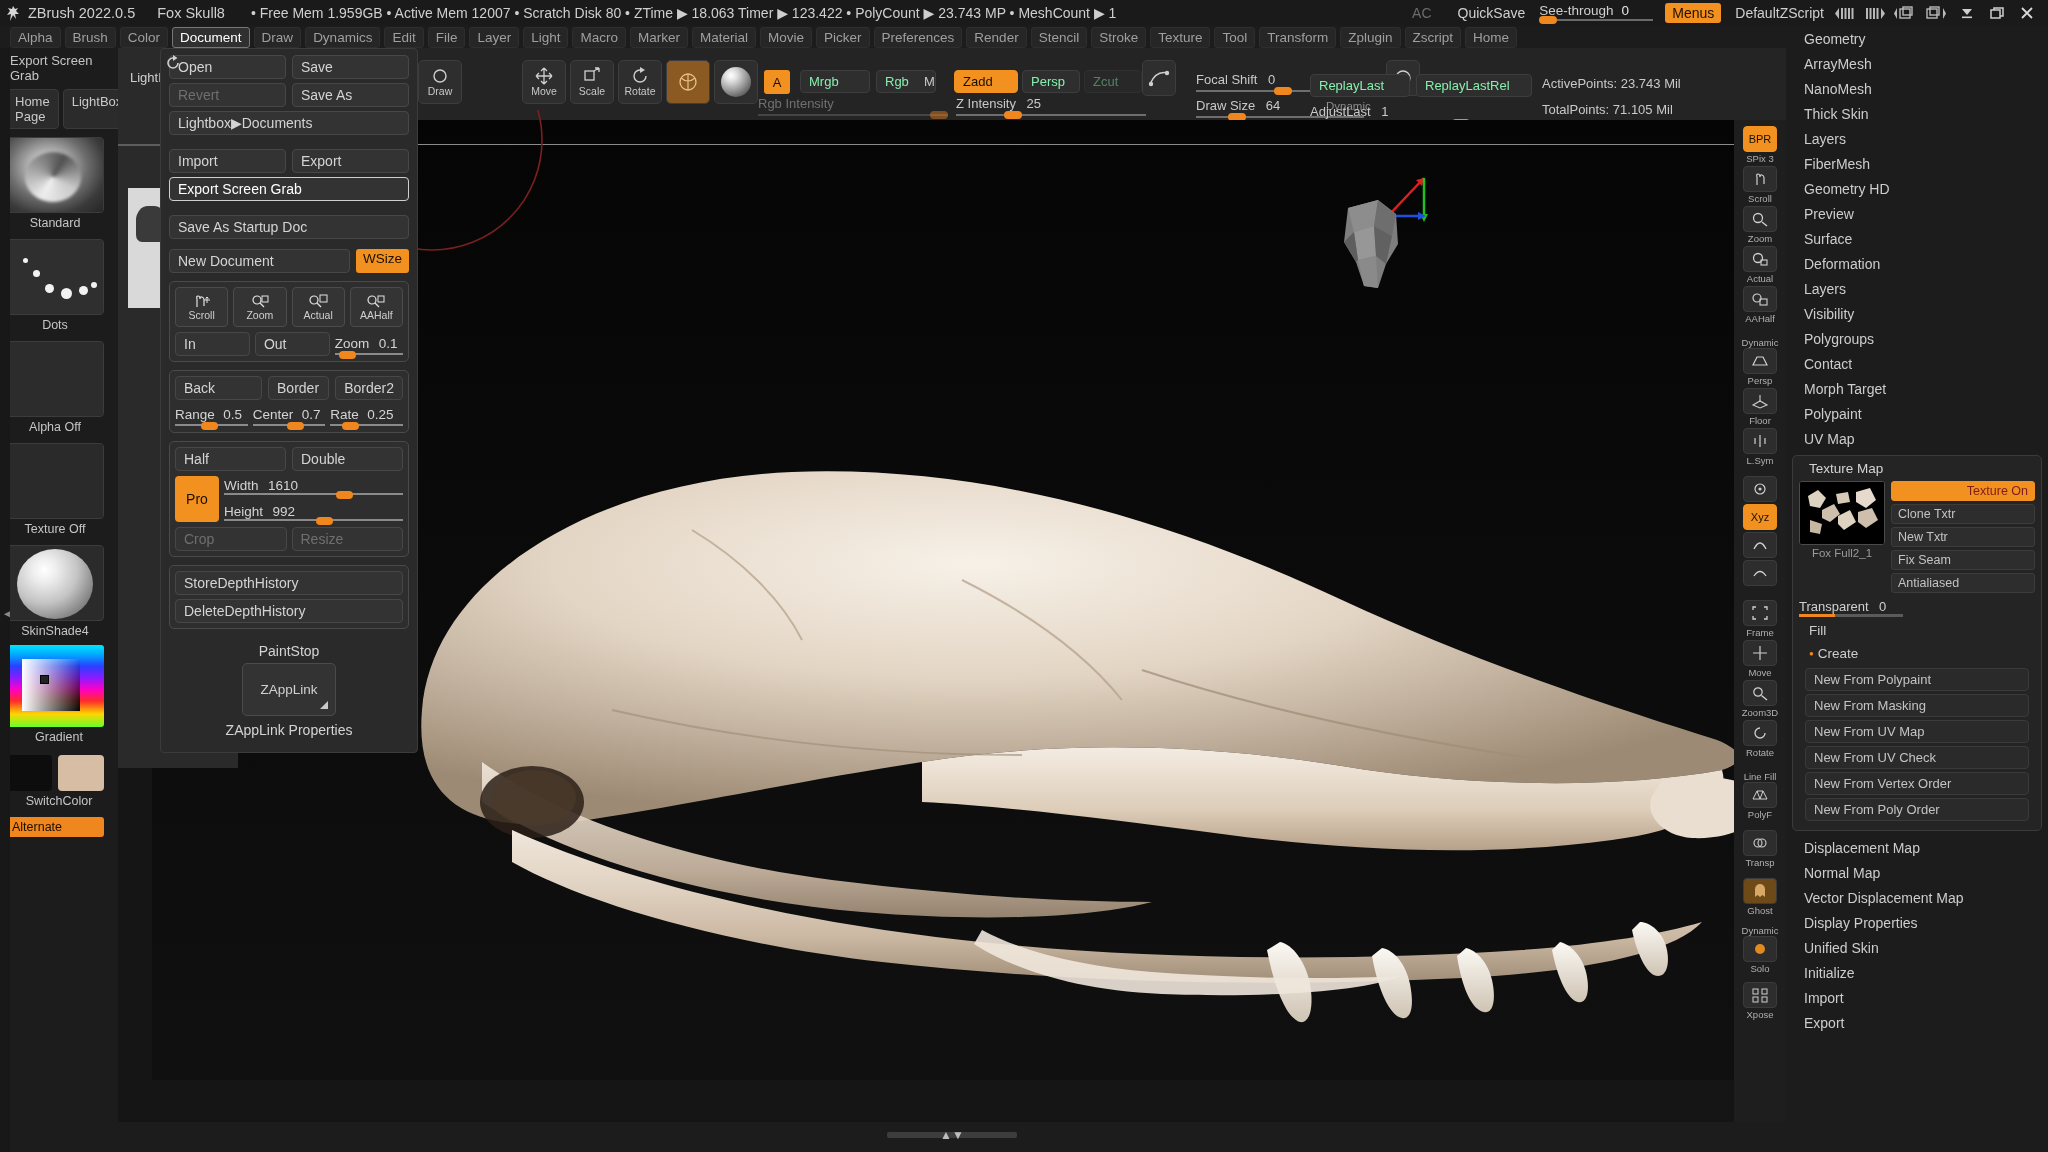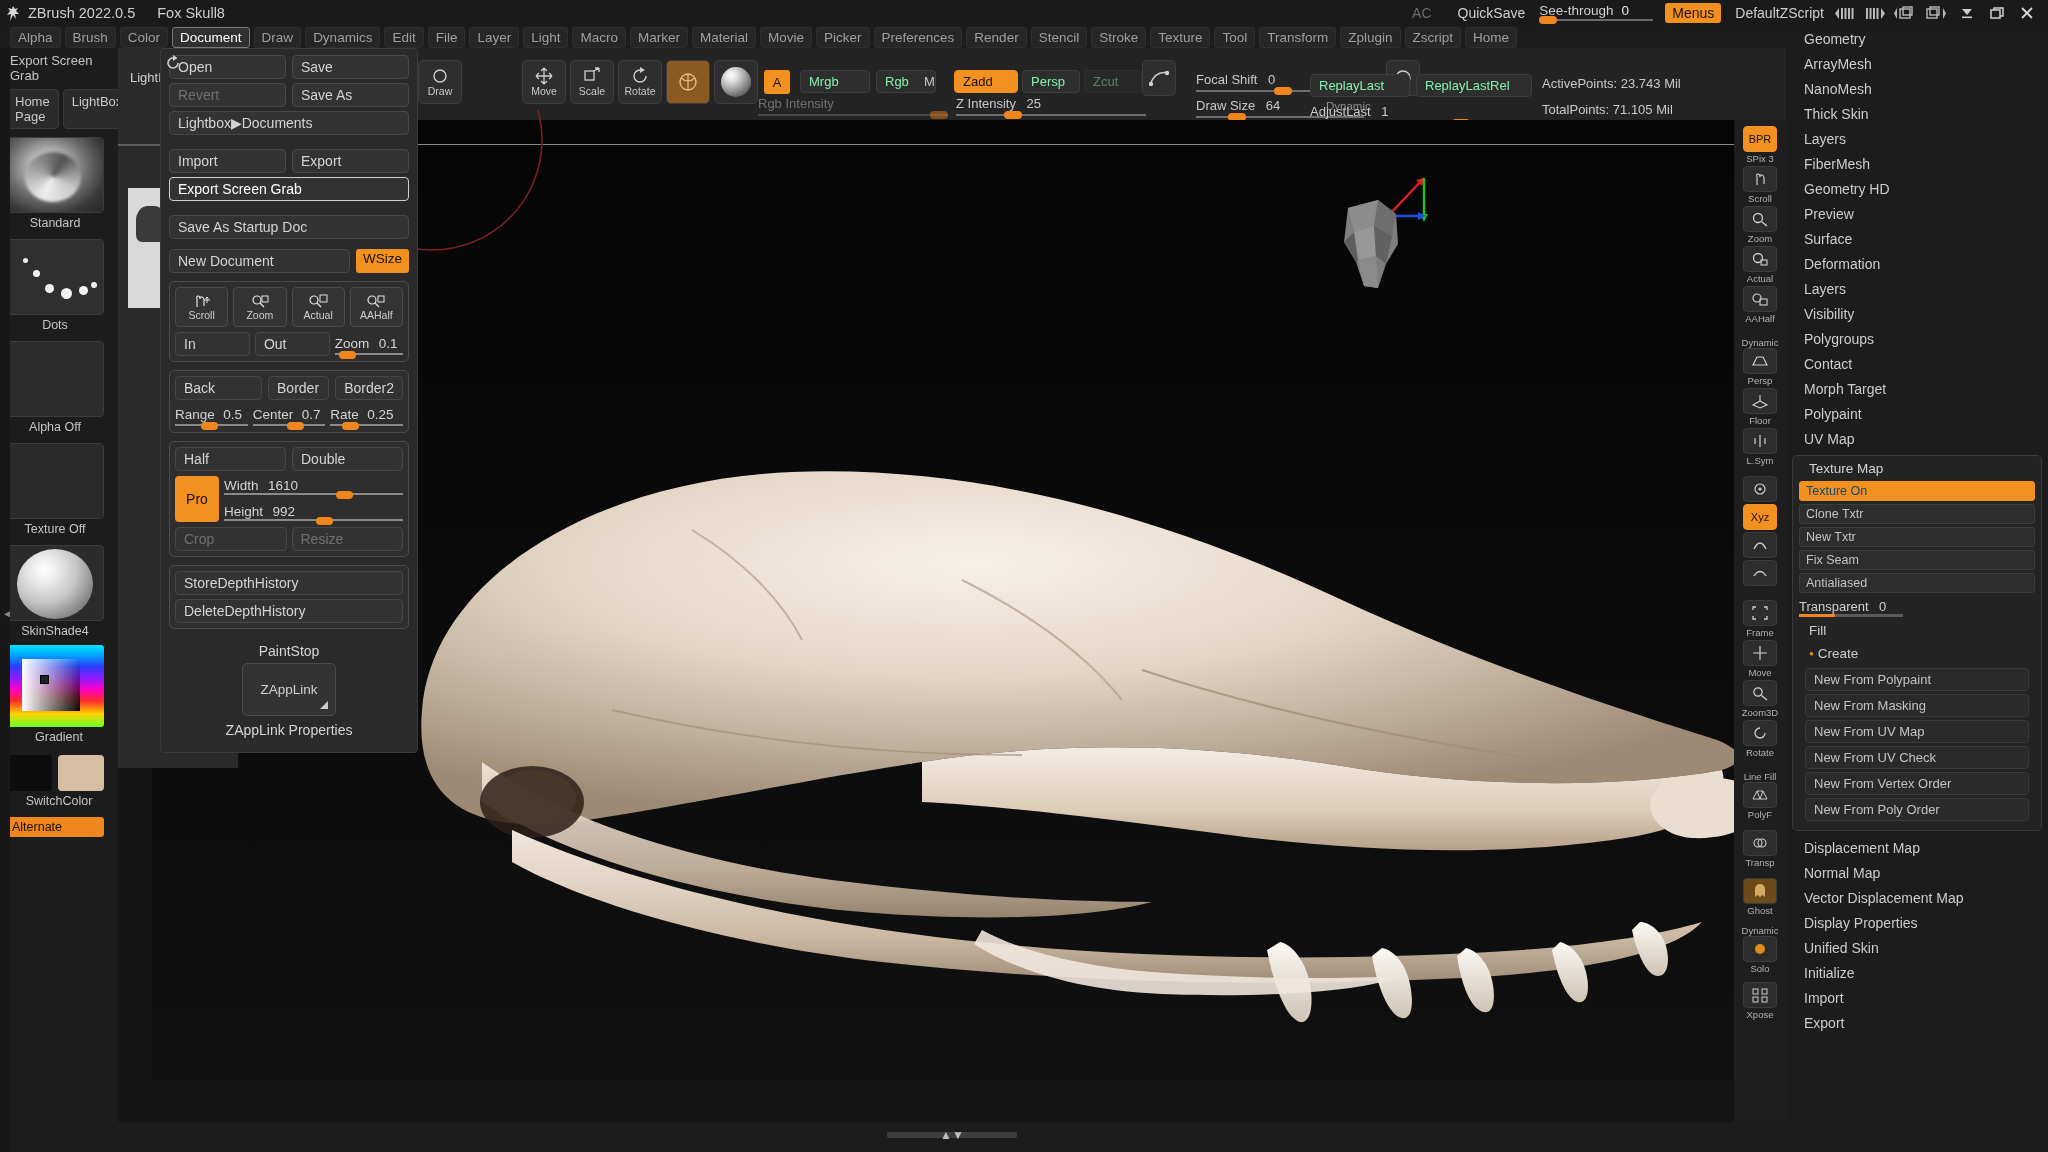--- a/index.html
+++ b/index.html
@@ -119,21 +119,21 @@
   .rp-item { font-size: 14px; color: #cdcdcd; padding: 4.5px 0 4.5px 18px; }
   .rp-group { margin: 4px 6px; border: 1px solid #3a3a3a; border-radius: 5px; background: #242424; padding: 4px 6px 6px 6px;}
   .rp-group-title { font-size: 13.5px; color: #d4d4d4; padding: 1px 0 5px 10px; }
   .texrow { display: flex; gap: 6px; }
   .texthumb { width: 86px; }
   .texthumb .img { width: 86px; height: 64px; background: #000; border: 1px solid #4a4a4a; border-radius: 3px; position: relative; overflow:hidden;}
   .texthumb .cap { font-size: 11.5px; color: #9a9a9a; text-align: center; padding-top: 2px; }
   .texbtns { flex: 1; display: flex; flex-direction: column; gap: 3px; }
   .texbtn { font-size: 12.5px; color: #c3c3c3; background: #2d2d2d; border: 1px solid #3c3c3c;
       border-radius: 3px; padding: 2px 6px; }
-  .texbtn.on { background: #f2911f; color: #0c4a6e; border-color: #f2911f; }
+  .texbtn.on { background: #f2911f; color: #7f1d1d; border-color: #f2911f; text-align: right; }
   .transrow { position: relative; margin-top: 4px; height: 22px; }
   .trans-lab { font-size: 13px; color: #d0d0d0; }
   .trans-track { position:absolute; left:0; bottom:2px; width: 104px; height: 3px; background: #5a5a5a; }
   .trans-fill { position:absolute; left:0; bottom:2px; width: 36px; height: 3px; background: #f0861e; }
   .rp-sub { font-size: 13.5px; color: #cdcdcd; padding: 4px 0 4px 10px; }
   .rp-sub.dot::before { content: "\25CF"; color: #f0861e; font-size: 8px; position: relative; top: -2px; margin-right: 4px; }
   .rp-btn { margin: 3px 6px; font-size: 13px; color: #c3c3c3; background: #2a2a2a;
       border: 1px solid #3a3a3a; border-radius: 4px; padding: 3px 8px; }
 
   
@@ -187,20 +187,21 @@
 <div class="app">
 
   <div class="titlebar">
     <div class="tb-logo">
       <svg width="15" height="17" viewBox="0 0 15 17">
           <path d="M7 1 L9 4 L12 3 L10 6 L13 9 L9 9 L10 14 L7 10 L4 16 L5 9 L1 10 L4 6 L2 3 L6 4 Z" fill="#d8d8d8"></path>
         </svg>
     </div>
     <div class="tb-app">ZBrush 2022.0.5</div>
     <div class="tb-doc">Fox Skull8</div>
+    <div class="tb-stats">• Free Mem 1.959GB • Active Mem 12007 • Scratch Disk 80 • ZTime ▶ 18.063 Timer ▶ 123.422 • PolyCount ▶ 23.743 MP • MeshCount ▶ 1</div>
 
     <div class="tb-right">
       <div class="ac">AC</div>
       <div class="qs">QuickSave</div>
       <div class="st-wrap">
         <span class="st-label">See-through</span>
         <span class="st-val">0</span>
         <span class="st-track"></span>
         <span class="st-knob"></span>
       </div>
@@ -755,20 +756,35 @@
     <div class="rp-item">Visibility</div>
     <div class="rp-item">Polygroups</div>
     <div class="rp-item">Contact</div>
     <div class="rp-item">Morph Target</div>
     <div class="rp-item">Polypaint</div>
     <div class="rp-item">UV Map</div>
 
     <div class="rp-group">
       <div class="rp-group-title">Texture Map</div>
       <div class="texrow">
+        <div class="texthumb">
+          <div class="img">
+            <svg width="84" height="62" viewBox="0 0 84 62">
+              <rect width="84" height="62" fill="#000"></rect>
+              <path d="M8 14 L18 8 L26 16 L20 26 L10 24 Z" fill="#ded2c0"></path>
+              <path d="M22 28 L34 22 L40 32 L30 40 L22 36 Z" fill="#cdbfab"></path>
+              <path d="M38 34 L50 28 L56 40 L44 48 L38 42 Z" fill="#ded2c0"></path>
+              <path d="M56 10 L70 6 L76 18 L66 26 L56 20 Z" fill="#e5dacb"></path>
+              <path d="M58 30 L72 26 L78 38 L66 46 L58 40 Z" fill="#cdbfab"></path>
+              <path d="M10 38 L22 42 L20 52 L10 50 Z" fill="#c6b7a2"></path>
+              <path d="M36 12 L48 10 L50 20 L38 22 Z" fill="#d6c9b6"></path>
+            </svg>
+          </div>
+          <div class="cap">Fox Full2_1</div>
+        </div>
         <div class="texbtns">
           <div class="texbtn on">Texture On</div>
           <div class="texbtn">Clone Txtr</div>
           <div class="texbtn">New Txtr</div>
           <div class="texbtn">Fix Seam</div>
           <div class="texbtn">Antialiased</div>
         </div>
       </div>
       <div class="transrow">
         <span class="trans-lab">Transparent</span>

